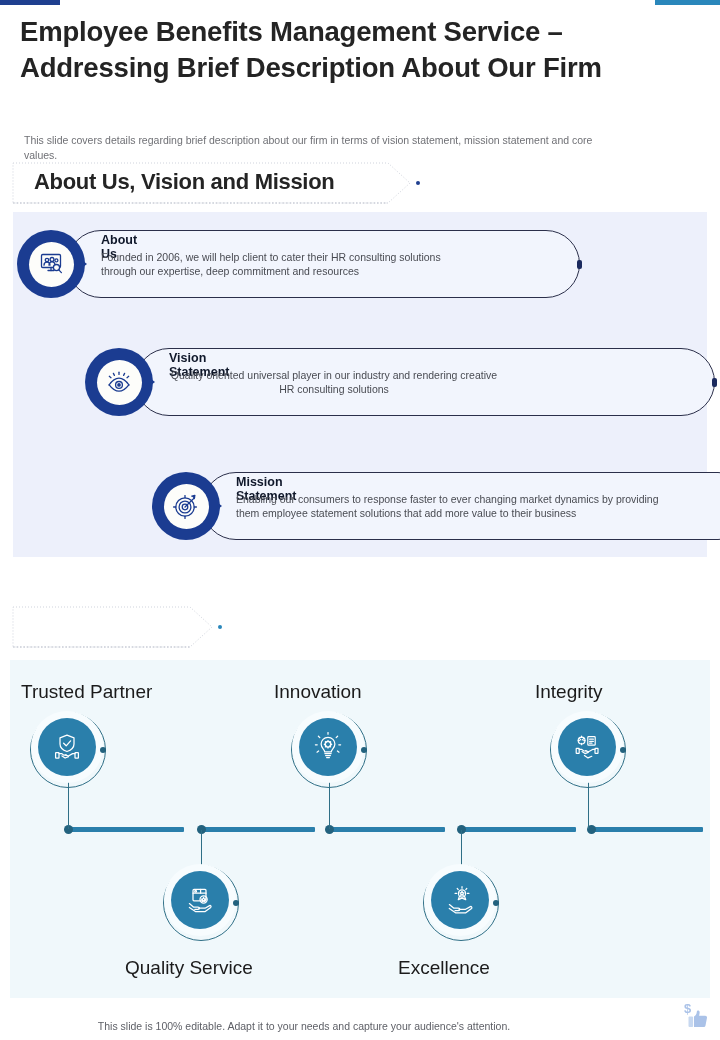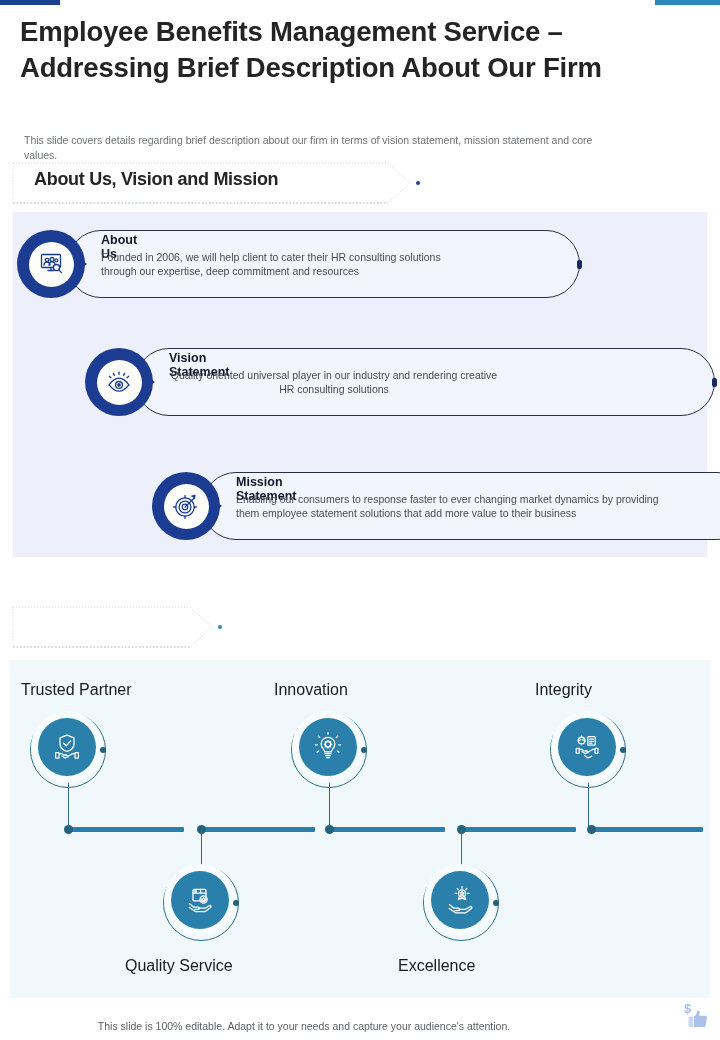--- a/index.html
+++ b/index.html
@@ -26,21 +26,21 @@
     font-size: 10.5px; line-height: 1.45; color: #6f7075; margin-top: 39px;
   }
 
   
   .banner { position: absolute; height: 42px; }
   .banner .bshape {
     position: absolute; left: 0; top: 0; height: 42px; width: 100%;
   }
   .banner .btext {
     position: absolute; left: 22px; top: 7px;
-    font-size: 18px; font-weight: bold; color: #242424; letter-spacing: -0.3px;
+    font-size: 22px; font-weight: bold; color: #242424; letter-spacing: -0.3px;
     white-space: nowrap;
   }
   .banner .bdot {
     position: absolute; width: 4px; height: 4px; border-radius: 50%;
     background: #1f3f8f; top: 19px;
   }
   #banner-about { left: 12px; top: 162px; width: 420px; }
   #banner-about .bdot { left: 404px; }
   #banner-core  { left: 12px; top: 606px; width: 210px; }
   #banner-core  .bdot { left: 206px; background:#2a87bb; }
@@ -106,21 +106,21 @@
   #card-mission .ctitle { left: 84px; top: 3px; }
   #card-mission .cbody  { left: 84px; top: 20px; width: 440px; }
 
   
   .core-panel {
     position: absolute; left: 10px; top: 660px; width: 700px; height: 338px;
     background: #f0f8fb;
   }
 
   .cv-label {
-    position: absolute; font-size: 16px; color: #1b1b1b; font-weight: normal;
+    position: absolute; font-size: 19px; color: #1b1b1b; font-weight: normal;
     white-space: nowrap;
   }
   .cv-node { position: absolute; width: 76px; height: 82px; }
   .cv-node .disc {
     position: absolute; left: 8px; top: 6px; width: 58px; height: 58px;
     border-radius: 50%; background: #2a7fab;
     display: flex; align-items: center; justify-content: center;
     box-shadow: 0 0 0 7px #f7fcfe;
     z-index: 2;
   }

